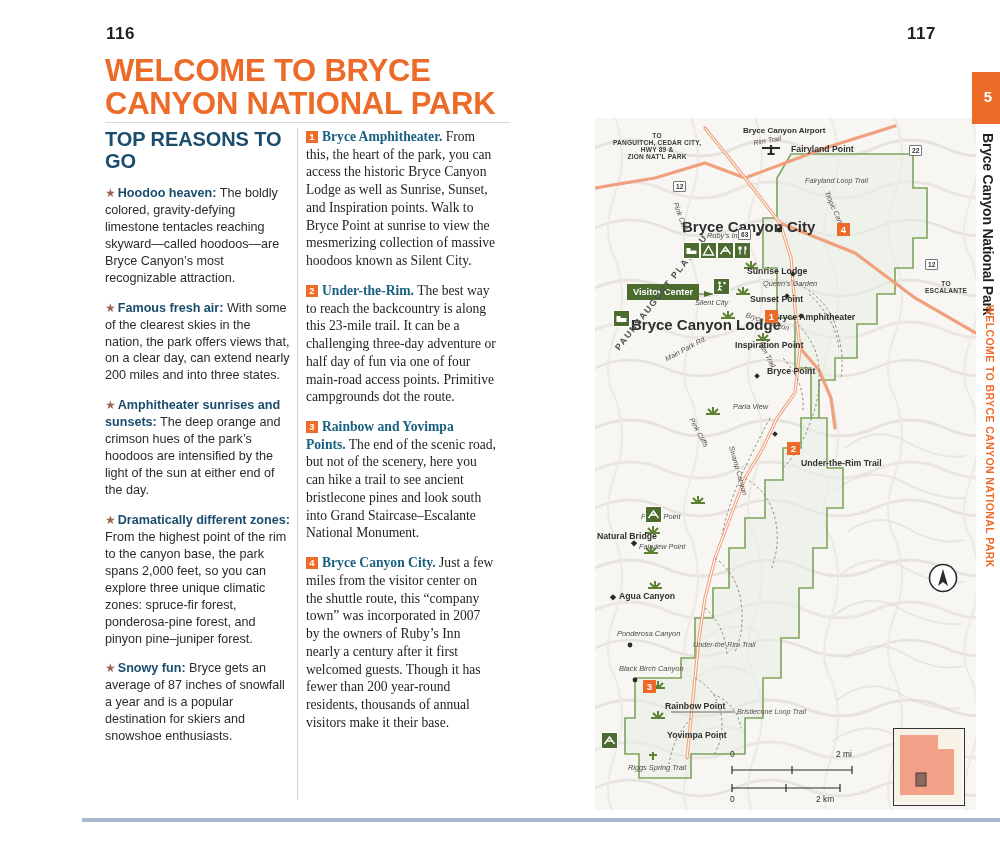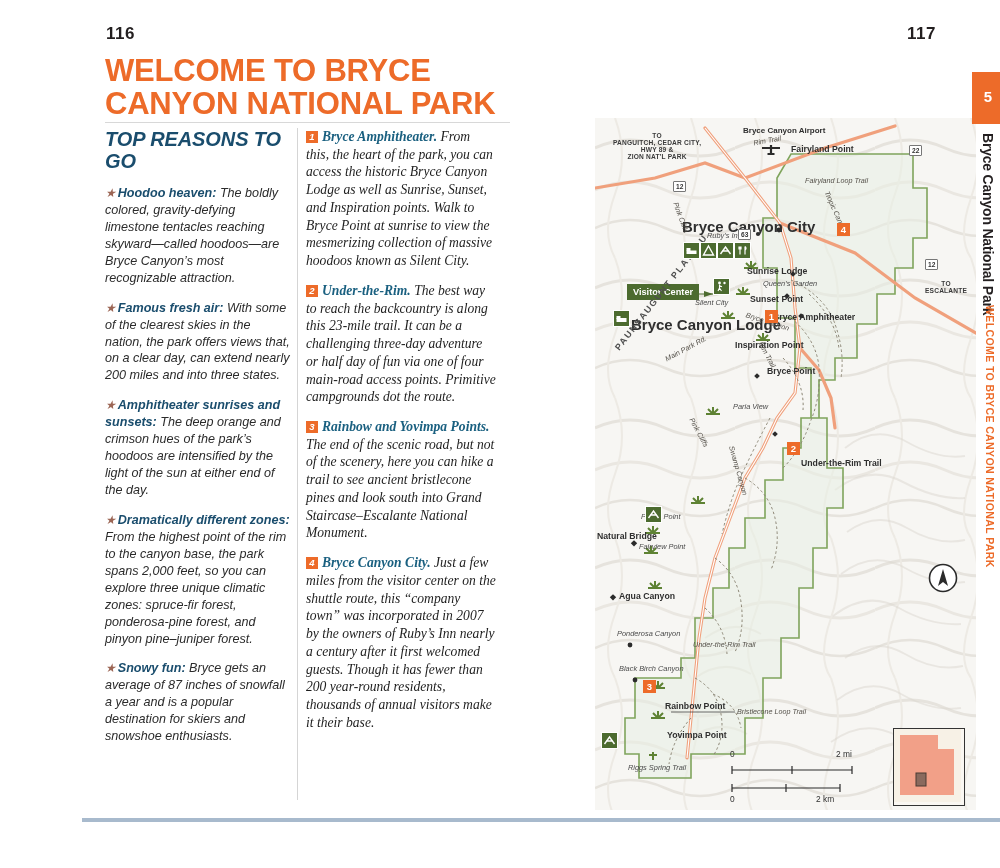--- a/index.html
+++ b/index.html
@@ -24,21 +24,21 @@
     font-family:"Liberation Sans",sans-serif;font-weight:bold;
     font-size:31px;line-height:1.06;color:#ED6B29;
     letter-spacing:-.2px;
   }
   .title-rule{
     position:absolute;left:63px;top:122px;width:405px;height:1px;
     background:#d8d8d8;
   }
 
   
-  .col{position:absolute;top:128px;font-style:italic;}
+  .col{position:absolute;top:128px;}
   .col-left{left:63px;width:186px;}
   .col-mid{left:264px;width:190px;}
   .col-divider{
     position:absolute;left:255px;top:128px;width:1px;height:672px;
     background:#d5d5d5;
   }
 
   .reasons-head{
     font-family:"Liberation Sans",sans-serif;font-weight:bold;
     font-size:20px;line-height:1.1;color:#1A4D6D;margin:0 0 13px 0;

